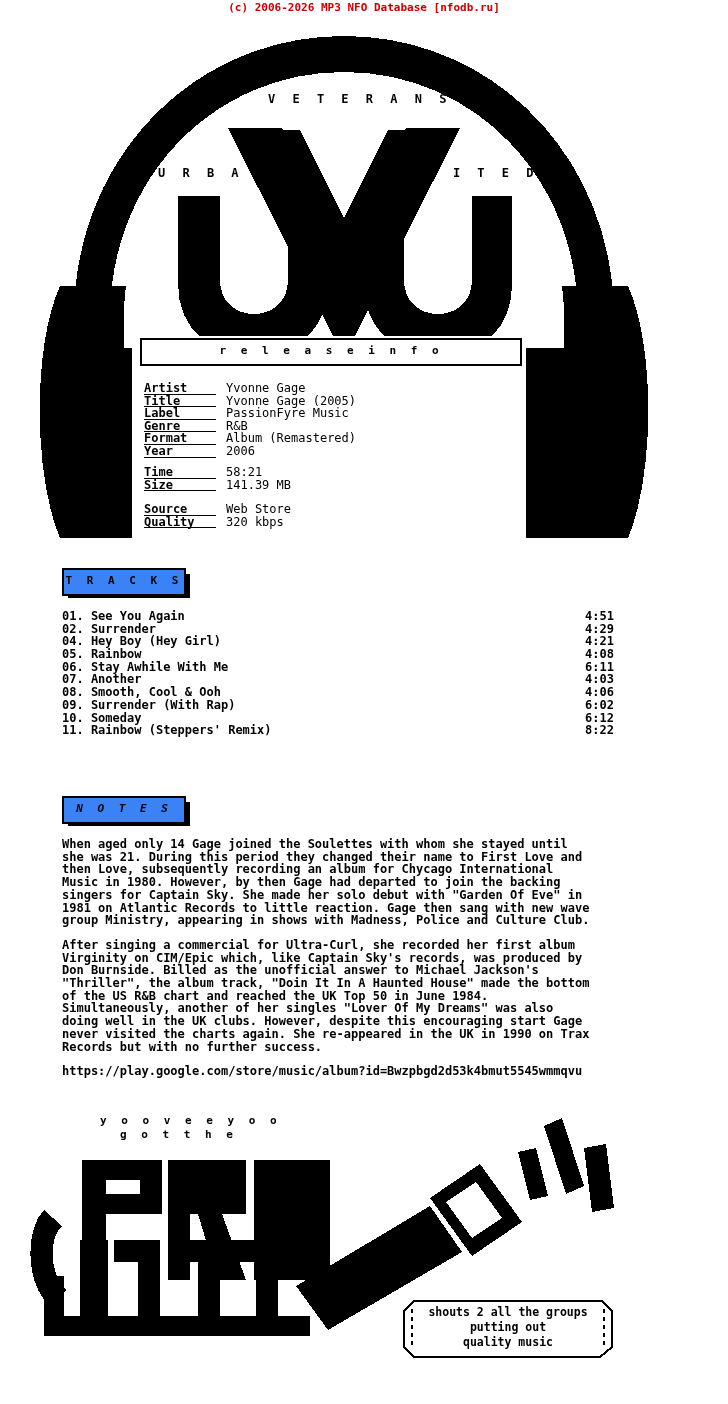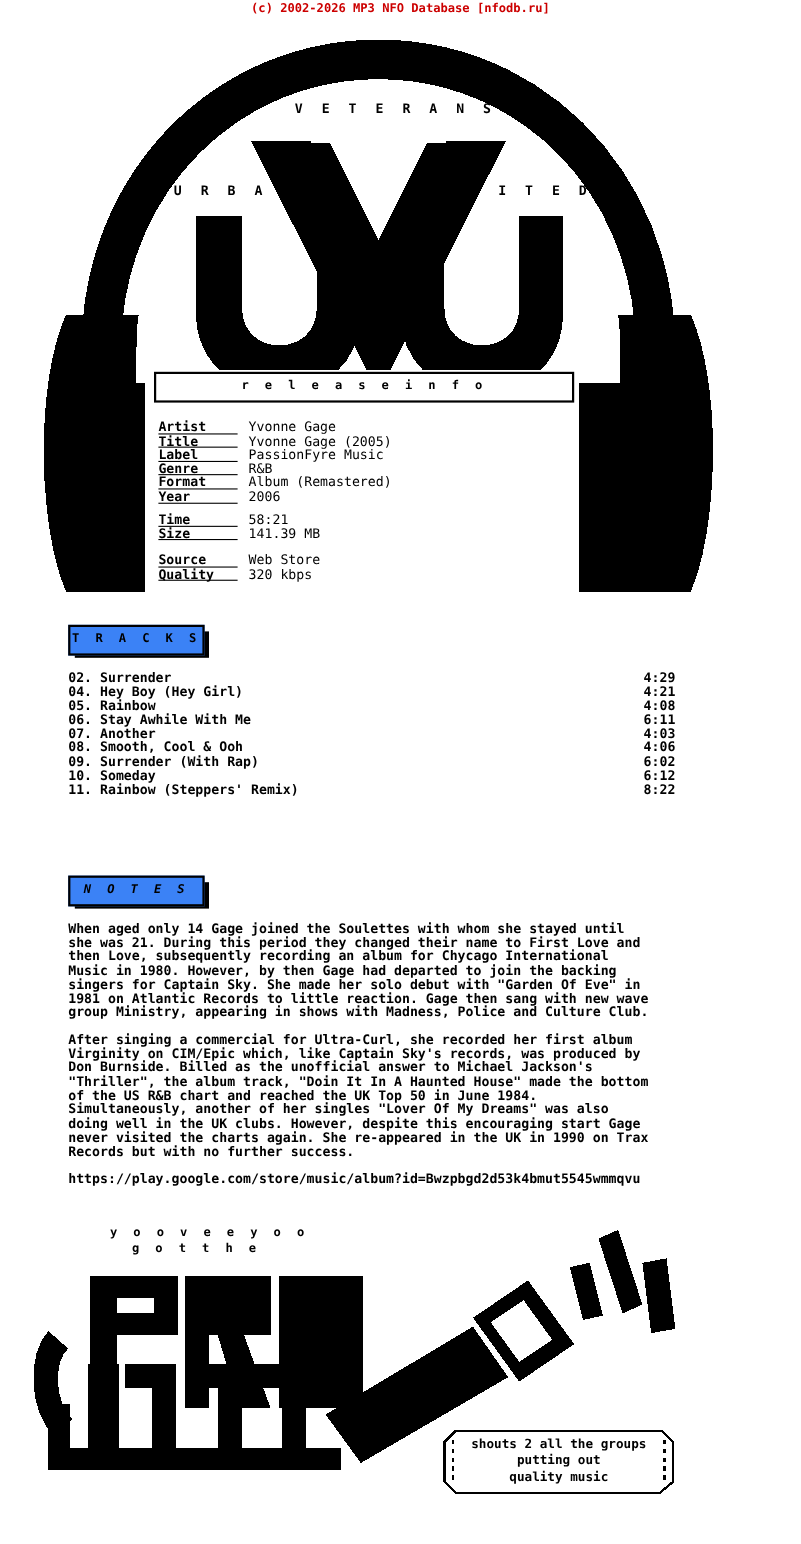--- a/index.html
+++ b/index.html
@@ -218,21 +218,21 @@
     box-sizing: border-box;
     margin-top: 11px;
   }
   .shouts span { display:block; }
 </style>
 </head>
 <body>
 
 <div class="page">
 
-  <div class="topbar">(c) 2002-2026 MP3 NFO Database [nfodb.ru]</div>
+  <div class="topbar">(c) 2006-2026 MP3 NFO Database [nfodb.ru]</div>
 
   <div class="art">
     <svg width="700" height="540" viewBox="0 0 700 540" xmlns="http://www.w3.org/2000/svg" shape-rendering="crispEdges">
 
       <g fill="#000000">
 
         <path d="M 330 18
                  C 180 18, 60 140, 60 300
                  L 60 400 L 96 400 L 96 300
                  C 96 160, 200 54, 330 54
@@ -338,20 +338,24 @@
     <div class="info-row">
       <span class="info-key">Quality</span>
       <span class="info-val">320 kbps</span>
     </div>
   </div>
 
   <div class="sec-shadow" id="tracks-shadow"></div>
   <div class="sec-head" id="tracks-head">T R A C K S</div>
 
   <div class="tracks">
+    <div class="track-row">
+      <span class="track-name">01. See You Again</span>
+      <span class="track-time">4:51</span>
+    </div>
     <div class="track-row">
       <span class="track-name">02. Surrender</span>
       <span class="track-time">4:29</span>
     </div>
     <div class="track-row">
       <span class="track-name">04. Hey Boy (Hey Girl)</span>
       <span class="track-time">4:21</span>
     </div>
     <div class="track-row">
       <span class="track-name">05. Rainbow</span>

